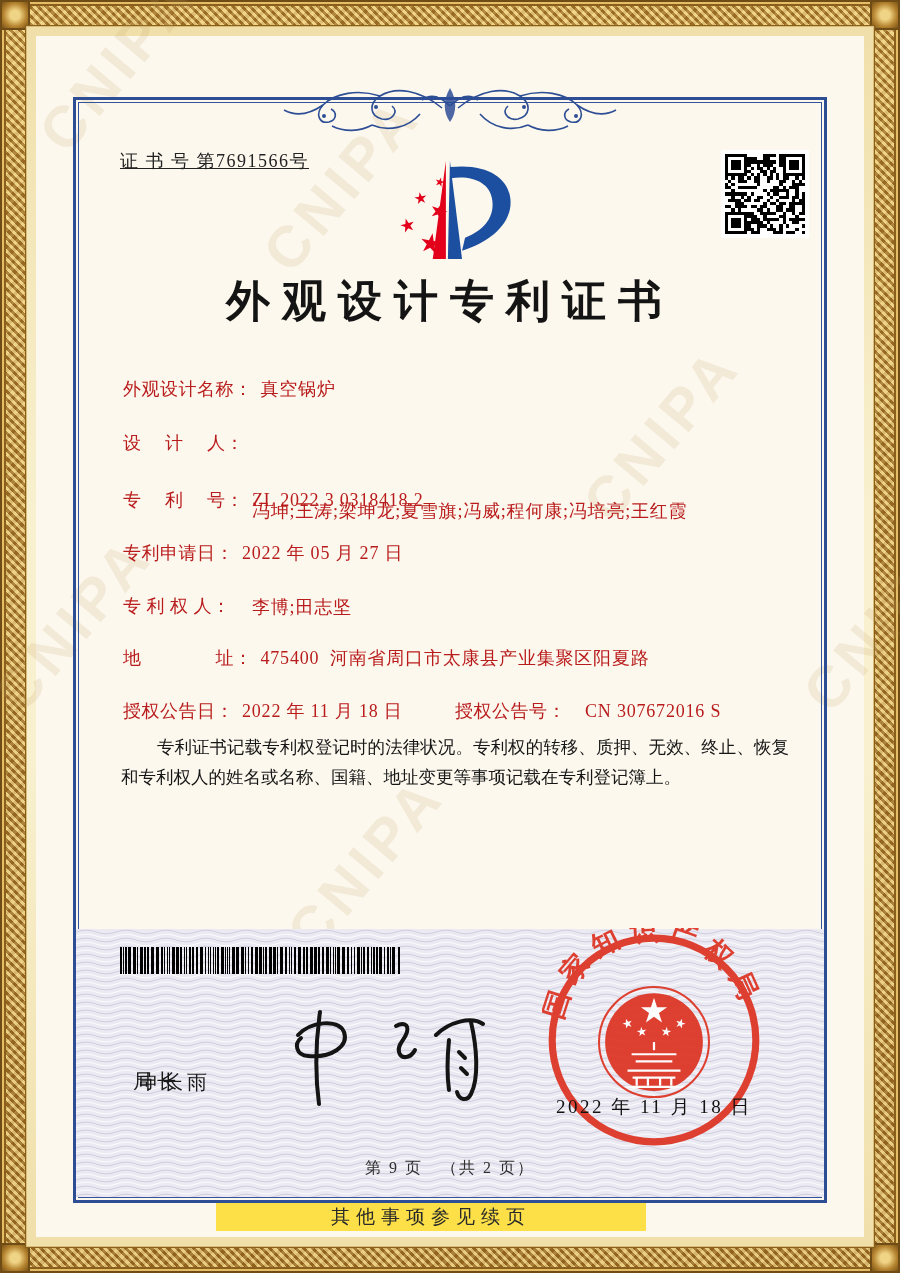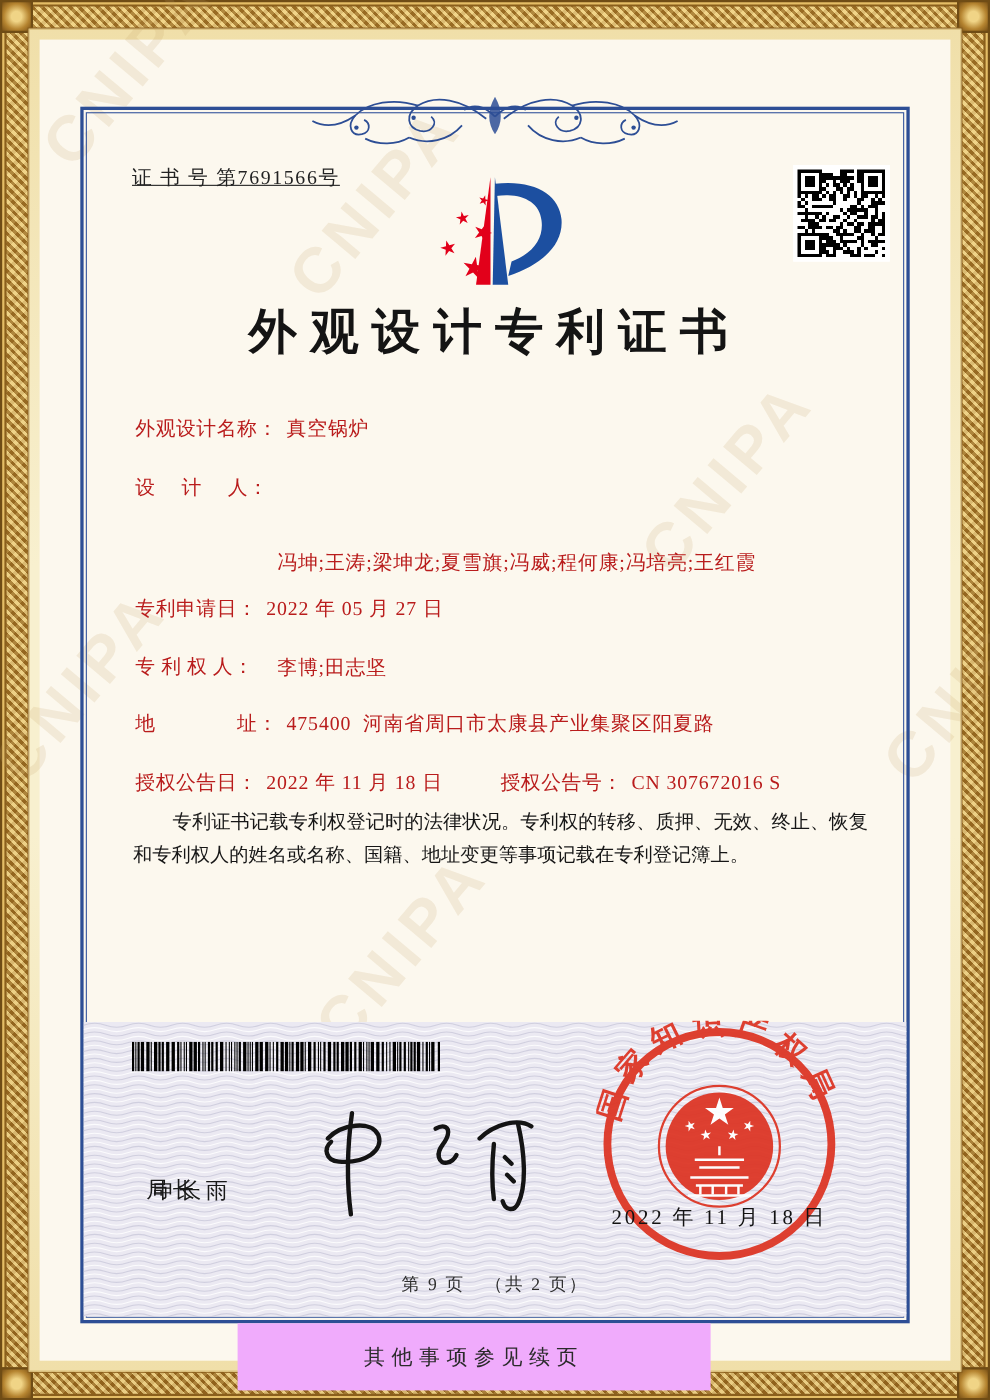--- a/index.html
+++ b/index.html
@@ -62,21 +62,21 @@
   .fvalue{margin-left:8px;letter-spacing:.8px;white-space:pre;}
   .fvalue .vline{display:block;line-height:28px;margin-top:20px;}
   .r-name{top:377px}
   .r-designer{top:429px}
   .r-designer .flabel{line-height:28px;}
   .r-patno{top:488px}
   .r-filing{top:541px}
   .r-patentee{top:594px}
   .r-address{top:646px}
   .r-grant{top:699px;right:116px;}
-  .grant2{position:absolute;left:332px;top:0;display:flex;}
+  .grant2{position:absolute;left:332px;top:0;display:flex;gap:11px;}
 
   
   .paras{position:absolute;left:121px;top:733px;width:668px;font-size:17.5px;
     line-height:29.5px;text-align:justify;color:#161616;}
   .paras p{margin:0;text-indent:2.05em;}
 
   
   .waveband{position:absolute;left:76px;top:929px;width:748px;height:268px;}
   .waveband svg{display:block;width:100%;height:100%;}
 
@@ -91,21 +91,21 @@
   .seal-date{
     position:absolute;left:556px;top:1094px;width:220px;font-size:19px;
     letter-spacing:2.5px;color:#121212;white-space:nowrap;
   }
 
   .page-footer{
     position:absolute;left:73px;width:754px;top:1158px;text-align:center;
     font-size:16px;letter-spacing:2px;color:#2e2e2e;
   }
   .cont-note{
-    position:absolute;left:216px;top:1203px;width:430px;height:61px;background:#f0abfc;
+    position:absolute;left:216px;top:1203px;width:430px;height:28px;background:#fde047;
     display:flex;align-items:center;justify-content:center;
     font-size:19px;letter-spacing:6px;color:#2a2a2a;
   }
   .hidden-defs{position:absolute;width:0;height:0;overflow:hidden;}
 </style>
 </head>
 <body>
 
 <svg class="hidden-defs" aria-hidden="true">
   <defs>
@@ -520,20 +520,24 @@
   </div>
 
   <div class="frow r-designer">
     <span class="flabel">设　 计　 人：</span>
     <span class="fvalue">
       <span class="vline">冯坤;王涛;梁坤龙;夏雪旗;冯威;程何康;冯培亮;王红霞</span>
       <span class="vline">李博;田志坚</span>
     </span>
   </div>
 
+  <div class="frow r-patno">
+    <span class="flabel">专　 利　 号：</span>
+    <span class="fvalue">ZL 2022 3 0318418.2</span>
+  </div>
 
   <div class="frow r-filing">
     <span class="flabel">专利申请日：</span>
     <span class="fvalue">2022 年 05 月 27 日</span>
   </div>
 
   <div class="frow r-patentee">
     <span class="flabel">专 利 权 人：</span>
   </div>
 

